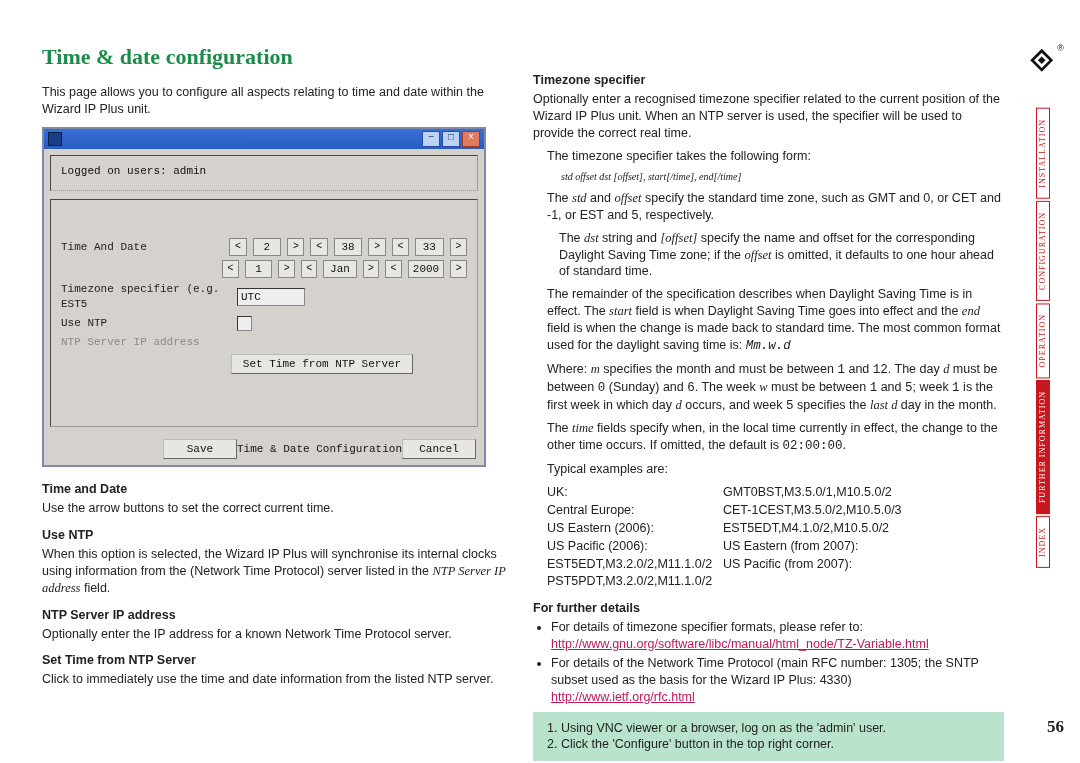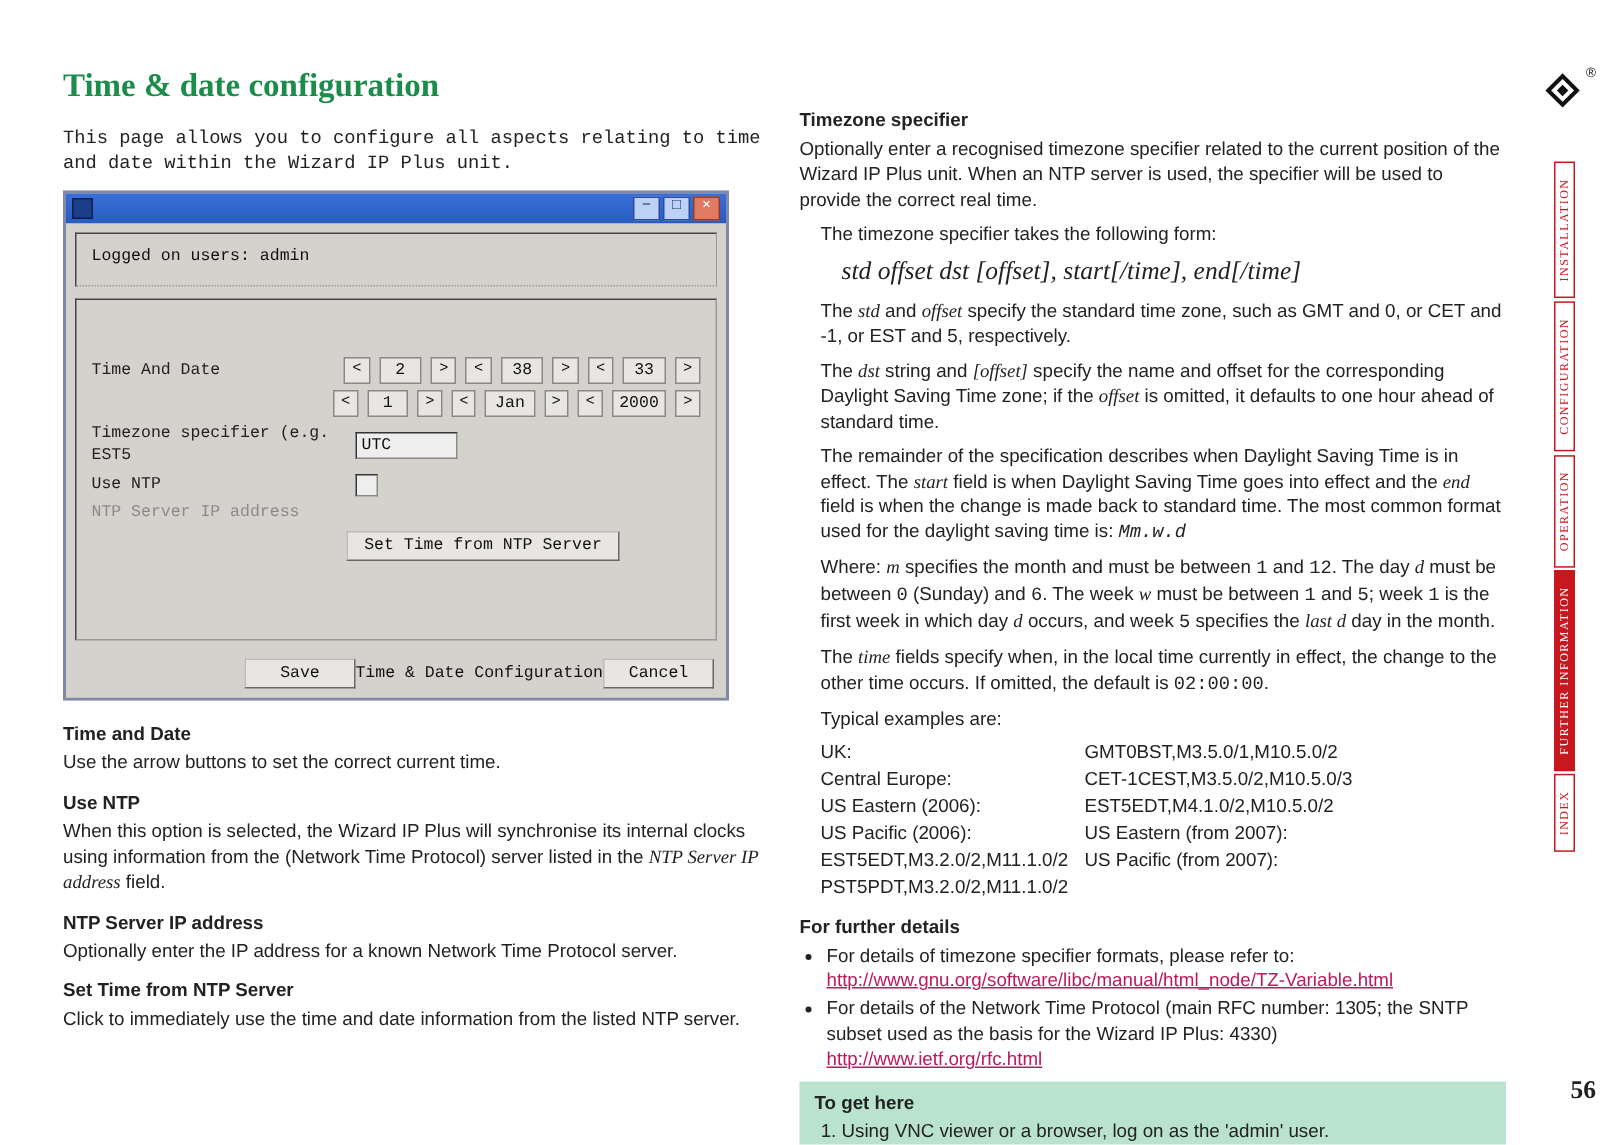--- a/index.html
+++ b/index.html
@@ -26,21 +26,21 @@
     font-weight: 600;
     font-size: 22px;
     margin: 0 0 6px 0;
   }
   .col {
     flex: 1 1 0;
     min-width: 0;
   }
   .left { max-width: 480px; }
   .right { max-width: 480px; }
-  .intro { margin: 12px 0 10px 0; font-family: Liberation Mono, monospace; }
+  .intro { margin: 12px 0 10px 0; }
   .screenshot {
     border: 2px solid #7f8aa6;
     background: #d5d2ce;
     width: 440px;
     margin: 6px 0 14px 0;
     font-family: "Courier New", monospace;
     font-size: 11px;
     color: #111;
   }
   .titlebar {
@@ -252,25 +252,25 @@
     <p class="indent">Optionally enter the IP address for a known Network Time Protocol server.</p>
 
     <p class="section-title">Set Time from NTP Server</p>
     <p class="indent">Click to immediately use the time and date information from the listed NTP server.</p>
   </div>
 
   <div class="col right">
     <p class="section-title" style="margin-top:30px;">Timezone specifier</p>
     <p class="indent">Optionally enter a recognised timezone specifier related to the current position of the Wizard IP Plus unit. When an NTP server is used, the specifier will be used to provide the correct real time.</p>
     <p class="indent" style="margin-left:14px;">The timezone specifier takes the following form:</p>
-    <p class="indent serif-i" style="margin-left:28px;font-size:17px;">std offset dst [offset], start[/time], end[/time]</p>
+    <p class="indent serif-i" style="margin-left:28px;font-size:10px;">std offset dst [offset], start[/time], end[/time]</p>
     <p class="indent" style="margin-left:14px;">
       <span>The </span><span class="serif-i">std</span><span> and </span><span class="serif-i">offset</span><span> specify the standard time zone, such as GMT and 0, or CET and -1, or EST and 5, respectively.</span>
     </p>
-    <p class="indent" style="margin-left:14px;">
+    <p class="indent" style="margin-left:26px;">
       <span>The </span><span class="serif-i">dst</span><span> string and </span><span class="serif-i">[offset]</span><span> specify the name and offset for the corresponding Daylight Saving Time zone; if the </span><span class="serif-i">offset</span><span> is omitted, it defaults to one hour ahead of standard time.</span>
     </p>
     <p class="indent" style="margin-left:14px;">
       <span>The remainder of the specification describes when Daylight Saving Time is in effect. The </span><span class="serif-i">start</span><span> field is when Daylight Saving Time goes into effect and the </span><span class="serif-i">end</span><span> field is when the change is made back to standard time. The most common format used for the daylight saving time is: </span><span class="mono serif-i">Mm.w.d</span>
     </p>
     <p class="indent" style="margin-left:14px;">
       <span>Where: </span><span class="serif-i">m</span><span> specifies the month and must be between </span><span class="mono">1</span><span> and </span><span class="mono">12</span><span>. The day </span><span class="serif-i">d</span><span> must be between </span><span class="mono">0</span><span> (Sunday) and </span><span class="mono">6</span><span>. The week </span><span class="serif-i">w</span><span> must be between </span><span class="mono">1</span><span> and </span><span class="mono">5</span><span>; week </span><span class="mono">1</span><span> is the first week in which day </span><span class="serif-i">d</span><span> occurs, and week </span><span class="mono">5</span><span> specifies the </span><span class="serif-i">last d</span><span> day in the month.</span>
     </p>
     <p class="indent" style="margin-left:14px;">
       <span>The </span><span class="serif-i">time</span><span> fields specify when, in the local time currently in effect, the change to the other time occurs. If omitted, the default is </span><span class="mono">02:00:00</span><span>.</span>
@@ -296,21 +296,20 @@
         <span>For details of timezone specifier formats, please refer to:</span><br>
         <a class="link">http://www.gnu.org/software/libc/manual/html_node/TZ-Variable.html</a>
       </li>
       <li>
         <span>For details of the Network Time Protocol (main RFC number: 1305; the SNTP subset used as the basis for the Wizard IP Plus: 4330)</span><br>
         <a class="link">http://www.ietf.org/rfc.html</a>
       </li>
     </ul>
 
     <div class="getherebox">
-      <p class="section-title" style="margin:0 0 2px 0;">To get here</p>
       <ol class="num">
         <li>Using VNC viewer or a browser, log on as the 'admin' user.</li>
         <li>Click the 'Configure' button in the top right corner.</li>
 
       </ol>
     </div>
   </div>
 </div>
 
 <div class="logo">

